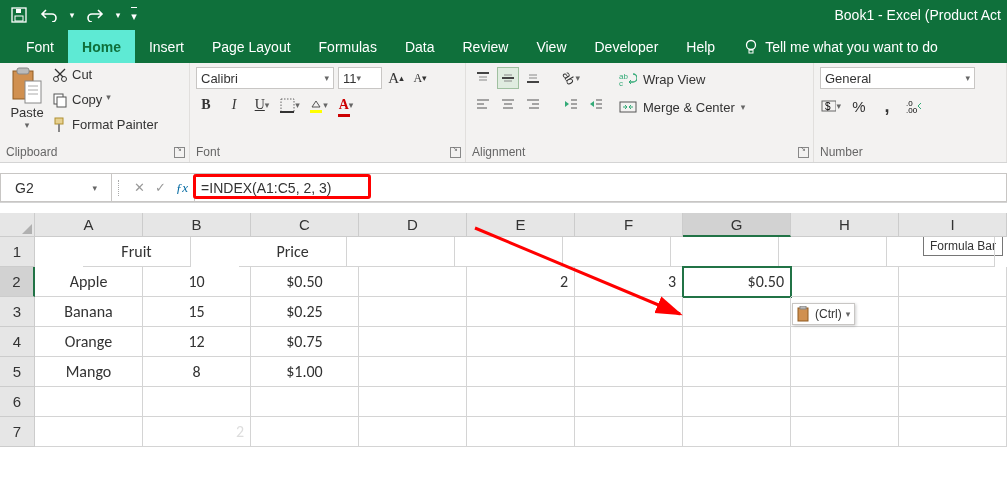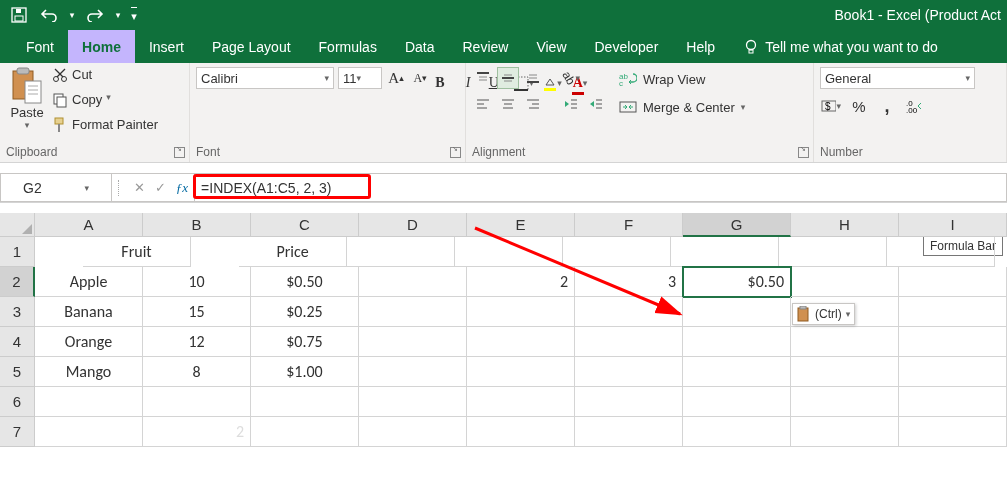--- a/index.html
+++ b/index.html
@@ -4,21 +4,21 @@
 <style>
   * { box-sizing: border-box; margin: 0; padding: 0; }
   body { font-family: "Segoe UI", Arial, sans-serif; font-size: 13px; background: #fff; width: 1007px; height: 504px; overflow: hidden; position: relative; color: #333; }
   .titlebar { background: #0f703b; height: 30px; display: flex; align-items: center; color: #fff; }
   .qat { display: flex; align-items: center; gap: 4px; padding-left: 6px; }
   .qat-item { width: 26px; height: 26px; display: flex; align-items: center; justify-content: center; color: #fff; }
   .titlebar-title { flex: 1; text-align: right; color: #fff; font-size: 14px; padding-right: 6px; }
   .tabstrip { background: #0f703b; height: 33px; display: flex; align-items: stretch; padding-left: 12px; gap: 0; }
   .tab { padding: 0 14px; display: flex; align-items: center; color: #fff; cursor: pointer; font-size: 14px; }
   .tab.file { background: transparent; }
-  .tab.active { background: #c4b5fd; color: #0f703b; font-weight: 600; }
+  .tab.active { background: #5eead4; color: #0f703b; font-weight: 600; }
   .tab.tellme { display: flex; align-items: center; gap: 6px; }
   .ribbon { background: #f3f2f1; height: 100px; border-bottom: 1px solid #d4d4d4; display: flex; }
   .group { border-right: 1px solid #e1dfdd; display: flex; flex-direction: column; padding: 4px 6px 0 6px; position: relative; }
   .group-content { flex: 1; display: flex; align-items: flex-start; }
   .group-label { font-size: 12px; color: #666; padding-bottom: 3px; position: relative; }
   .dlg-launch { position: absolute; right: 4px; bottom: 4px; width: 11px; height: 11px; border: 1px solid #888; }
   .dlg-launch::after { content: "↘"; font-size: 7px; position: absolute; top: -3px; left: 1px; color: #666;}
   .paste-big { display: flex; flex-direction: column; align-items: center; width: 42px; }
   .small-stack { display: flex; flex-direction: column; justify-content: center; gap: 2px; padding-left: 4px; }
   .small-item { display: flex; align-items: flex-start; gap: 4px; cursor: pointer; height: 23px; }
@@ -30,21 +30,21 @@
   .fbtn { width: 20px; height: 20px; display: flex; align-items: center; justify-content: center; font-family: "Times New Roman", serif; font-size: 14px; cursor: pointer; }
   .align-rows { display: flex; flex-direction: column; gap: 4px; }
   .align-row { display: flex; gap: 3px; }
   .abox { width: 22px; height: 22px; border: 1px solid transparent; display: flex; align-items: center; justify-content: center; cursor: pointer; }
   .wrap-merge { display: flex; flex-direction: column; justify-content: center; gap: 4px; padding-left: 12px; }
   .rbtn { display: flex; align-items: center; gap: 6px; height: 24px; cursor: pointer; }
   .numsel { border: 1px solid #c8c6c4; background: #fff; height: 22px; width: 155px; padding: 0 4px; display:flex; align-items:center; justify-content:space-between;}
   .num-row2 { display: flex; gap: 6px; margin-top: 6px; }
 
   .fx-row { height: 30px; display: flex; align-items: stretch; border-bottom: 1px solid #d4d4d4; }
-  .name-box { border: 1px solid #c8c6c4; width: 112px; display: flex; align-items: center; padding: 0 22px; font-size: 14px; justify-content: space-between;}
+  .name-box { border: 1px solid #c8c6c4; width: 112px; display: flex; align-items: center; padding: 0 14px; font-size: 14px; justify-content: space-between;}
   .fx-buttons { display: flex; align-items: center; border: 1px solid #c8c6c4; border-left: none; padding: 0 6px; gap: 10px; color: #999; }
   .fx-label { font-style: italic; font-family: "Times New Roman", serif; font-size: 13px; color: #0369a1; }
   .formula-input { flex: 1; border: 1px solid #c8c6c4; border-left: none; display: flex; align-items: center; padding: 0 6px; font-size: 14px; position: relative;}
   .formula-highlight { position: absolute; height: 25px; border: 3px solid red; border-radius: 3px; left: -2px; width: 178px; top: 0; pointer-events: none;}
 
   .sheet-wrap { position: relative; }
   .colheads { display: flex; margin-left: 0; }
   .corner { width: 35px; height: 24px; background: #e6e6e6; border-right: 1px solid #ccc; border-bottom: 1px solid #ccc; position: relative;}
   .corner::after { content:""; position:absolute; right:2px; bottom:2px; width:0; height:0; border-right:10px solid #b0b0b0; border-top:10px solid transparent;}
   .colh { width: 108px; height: 24px; background: #e6e6e6; border-right: 1px solid #ccc; border-bottom: 1px solid #ccc; text-align: center; line-height: 24px; font-size: 15px; color: #333;}
@@ -158,21 +158,21 @@
             </svg>
           <span>Format Painter</span>
         </div>
       </div>
     </div>
     <div class="group-label">Clipboard</div>
     <div class="dlg-launch"></div>
   </div>
 
   <div class="group" style="width:276px">
-    <div class="group-content" style="flex-direction:row">
+    <div class="group-content" style="flex-direction:column">
       <div class="font-row1">
         <div class="font-sel">
             <span>Calibri</span>
             <span class="caret">▾</span>
           </div>
         <div class="size-sel">
             <span>11</span>
             <span class="caret">▾</span>
           </div>
         <div class="font-inc" style="font-size:15px">A<span style="font-size:9px;vertical-align:top">▴</span></div>

